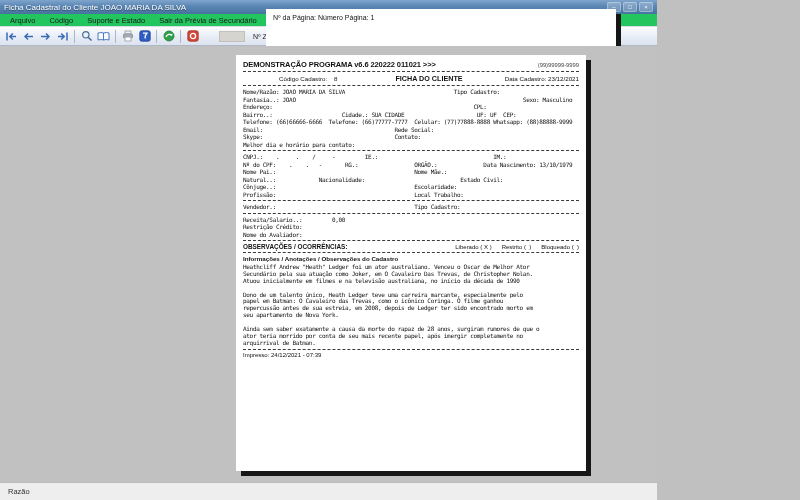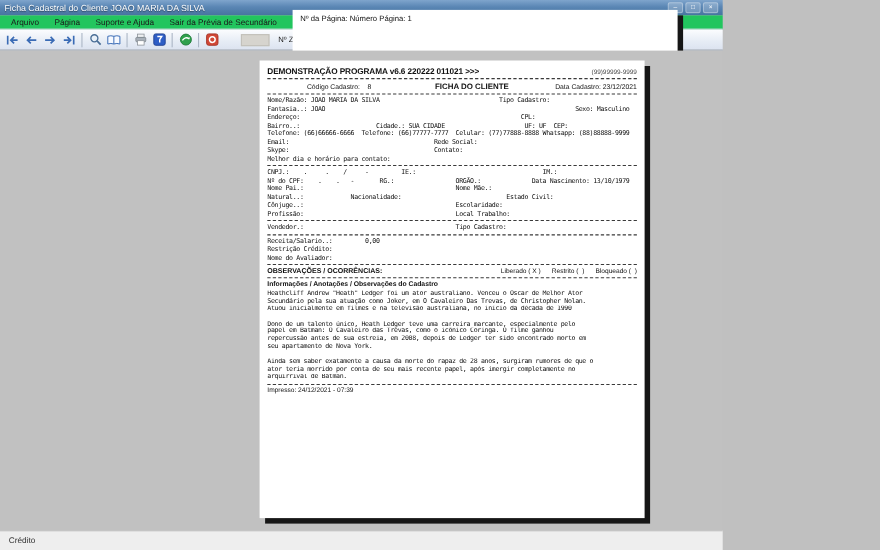--- a/index.html
+++ b/index.html
@@ -63,22 +63,22 @@
     <span class="title">Ficha Cadastral do Cliente JOAO MARIA DA SILVA</span>
     <span class="winbtns">
       <span class="winbtn">–</span>
       <span class="winbtn">□</span>
       <span class="winbtn">×</span>
     </span>
   </div>
 
   <div class="menubar">
     <span class="menuitem">Arquivo</span>
-    <span class="menuitem">Página</span>
-    <span class="menuitem">Suporte e Ajuda</span>
+    <span class="menuitem">Código</span>
+    <span class="menuitem">Suporte e Estado</span>
     <span class="menuitem">Sair da Prévia de Secundário</span>
   </div>
 
   <div class="toolbar">
     <span class="tbtn">
       <svg width="13" height="11" viewBox="0 0 13 11">
           <path d="M2 1.5 V9.5" stroke="#3A6BB5" stroke-width="1.5" fill="none"></path>
           <path d="M11 5.5 H5 M7.8 2.5 L4.8 5.5 L7.8 8.5" stroke="#3A6BB5" stroke-width="1.5" fill="none"></path>
         </svg>
     </span>
@@ -217,16 +217,16 @@
         <div class="nln">arquirrival de Batman.</div>
       </div>
       <div class="sep"></div>
 
       <div class="printed">Impresso: 24/12/2021 - 07:39</div>
 
     </div>
   </div>
 
   <div class="statusbar">
-    <span class="stext">Crédito</span>
+    <span class="stext">Razão</span>
   </div>
 
 </div>
 
 </body></html>

